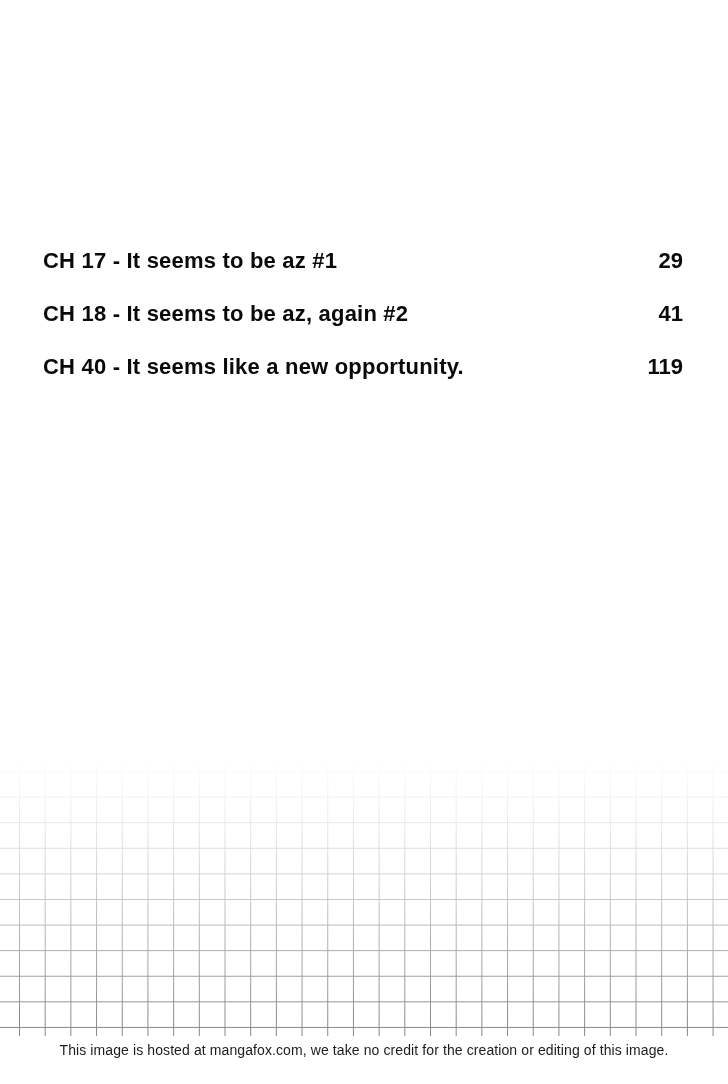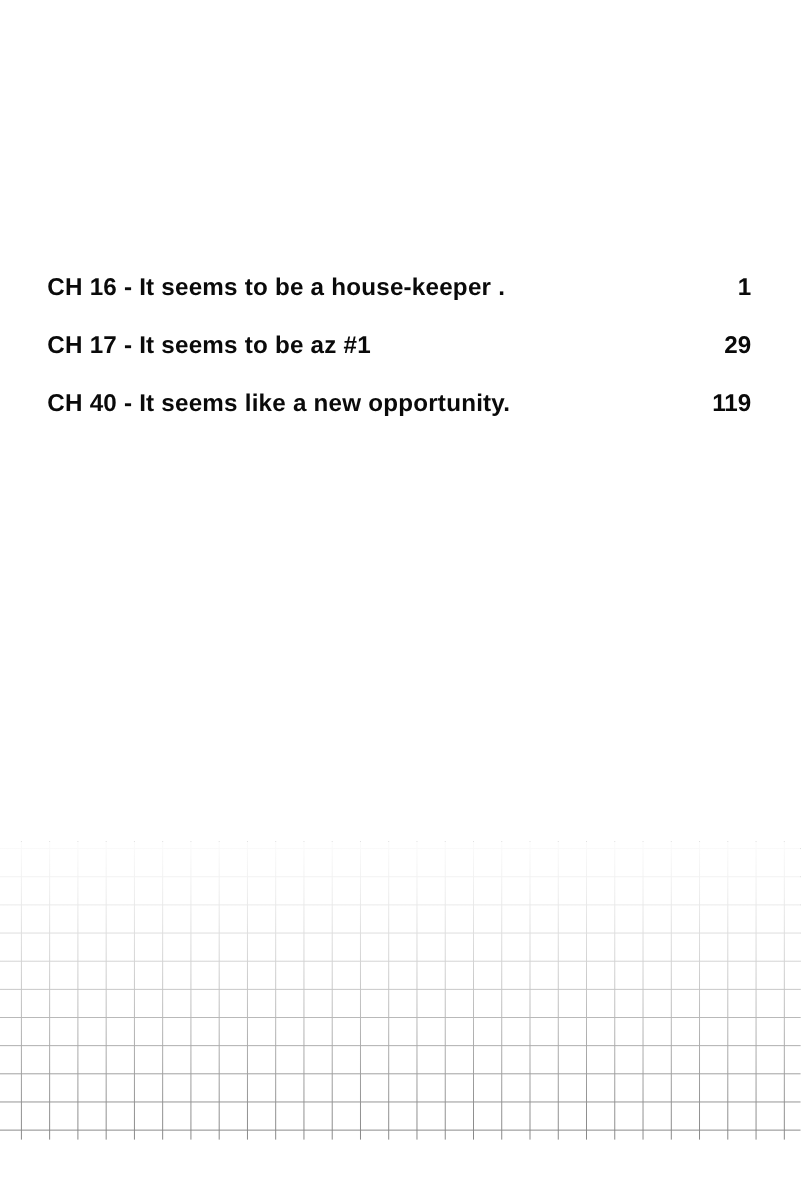--- a/index.html
+++ b/index.html
@@ -87,31 +87,32 @@
     letter-spacing: 0.1px;
   }
 </style>
 </head>
 <body>
 
 <div class="page">
 
   <main class="toc">
     <div class="toc-row">
-      <span class="toc-title">CH 16 - It seems to be a house-keeper .</span>
-      <span class="toc-page">1</span>
+      <span class="toc-title">CH 17 - It seems to be az #1</span>
+      <span class="toc-page">29</span>
     </div>
     <div class="toc-row">
-      <span class="toc-title">CH 17 - It seems to be az #1</span>
-      <span class="toc-page">29</span>
+      <span class="toc-title">CH 18 - It seems to be az, again #2</span>
+      <span class="toc-page">41</span>
     </div>
     <div class="toc-row">
       <span class="toc-title">CH 40 - It seems like a new opportunity.</span>
       <span class="toc-page">119</span>
     </div>
   </main>
 
   <div class="grid-area"></div>
 
   <footer class="footer">
+    <div>This image is hosted at mangafox.com, we take no credit for the creation or editing of this image.</div>
   </footer>
 
 </div>
 
 </body></html>

